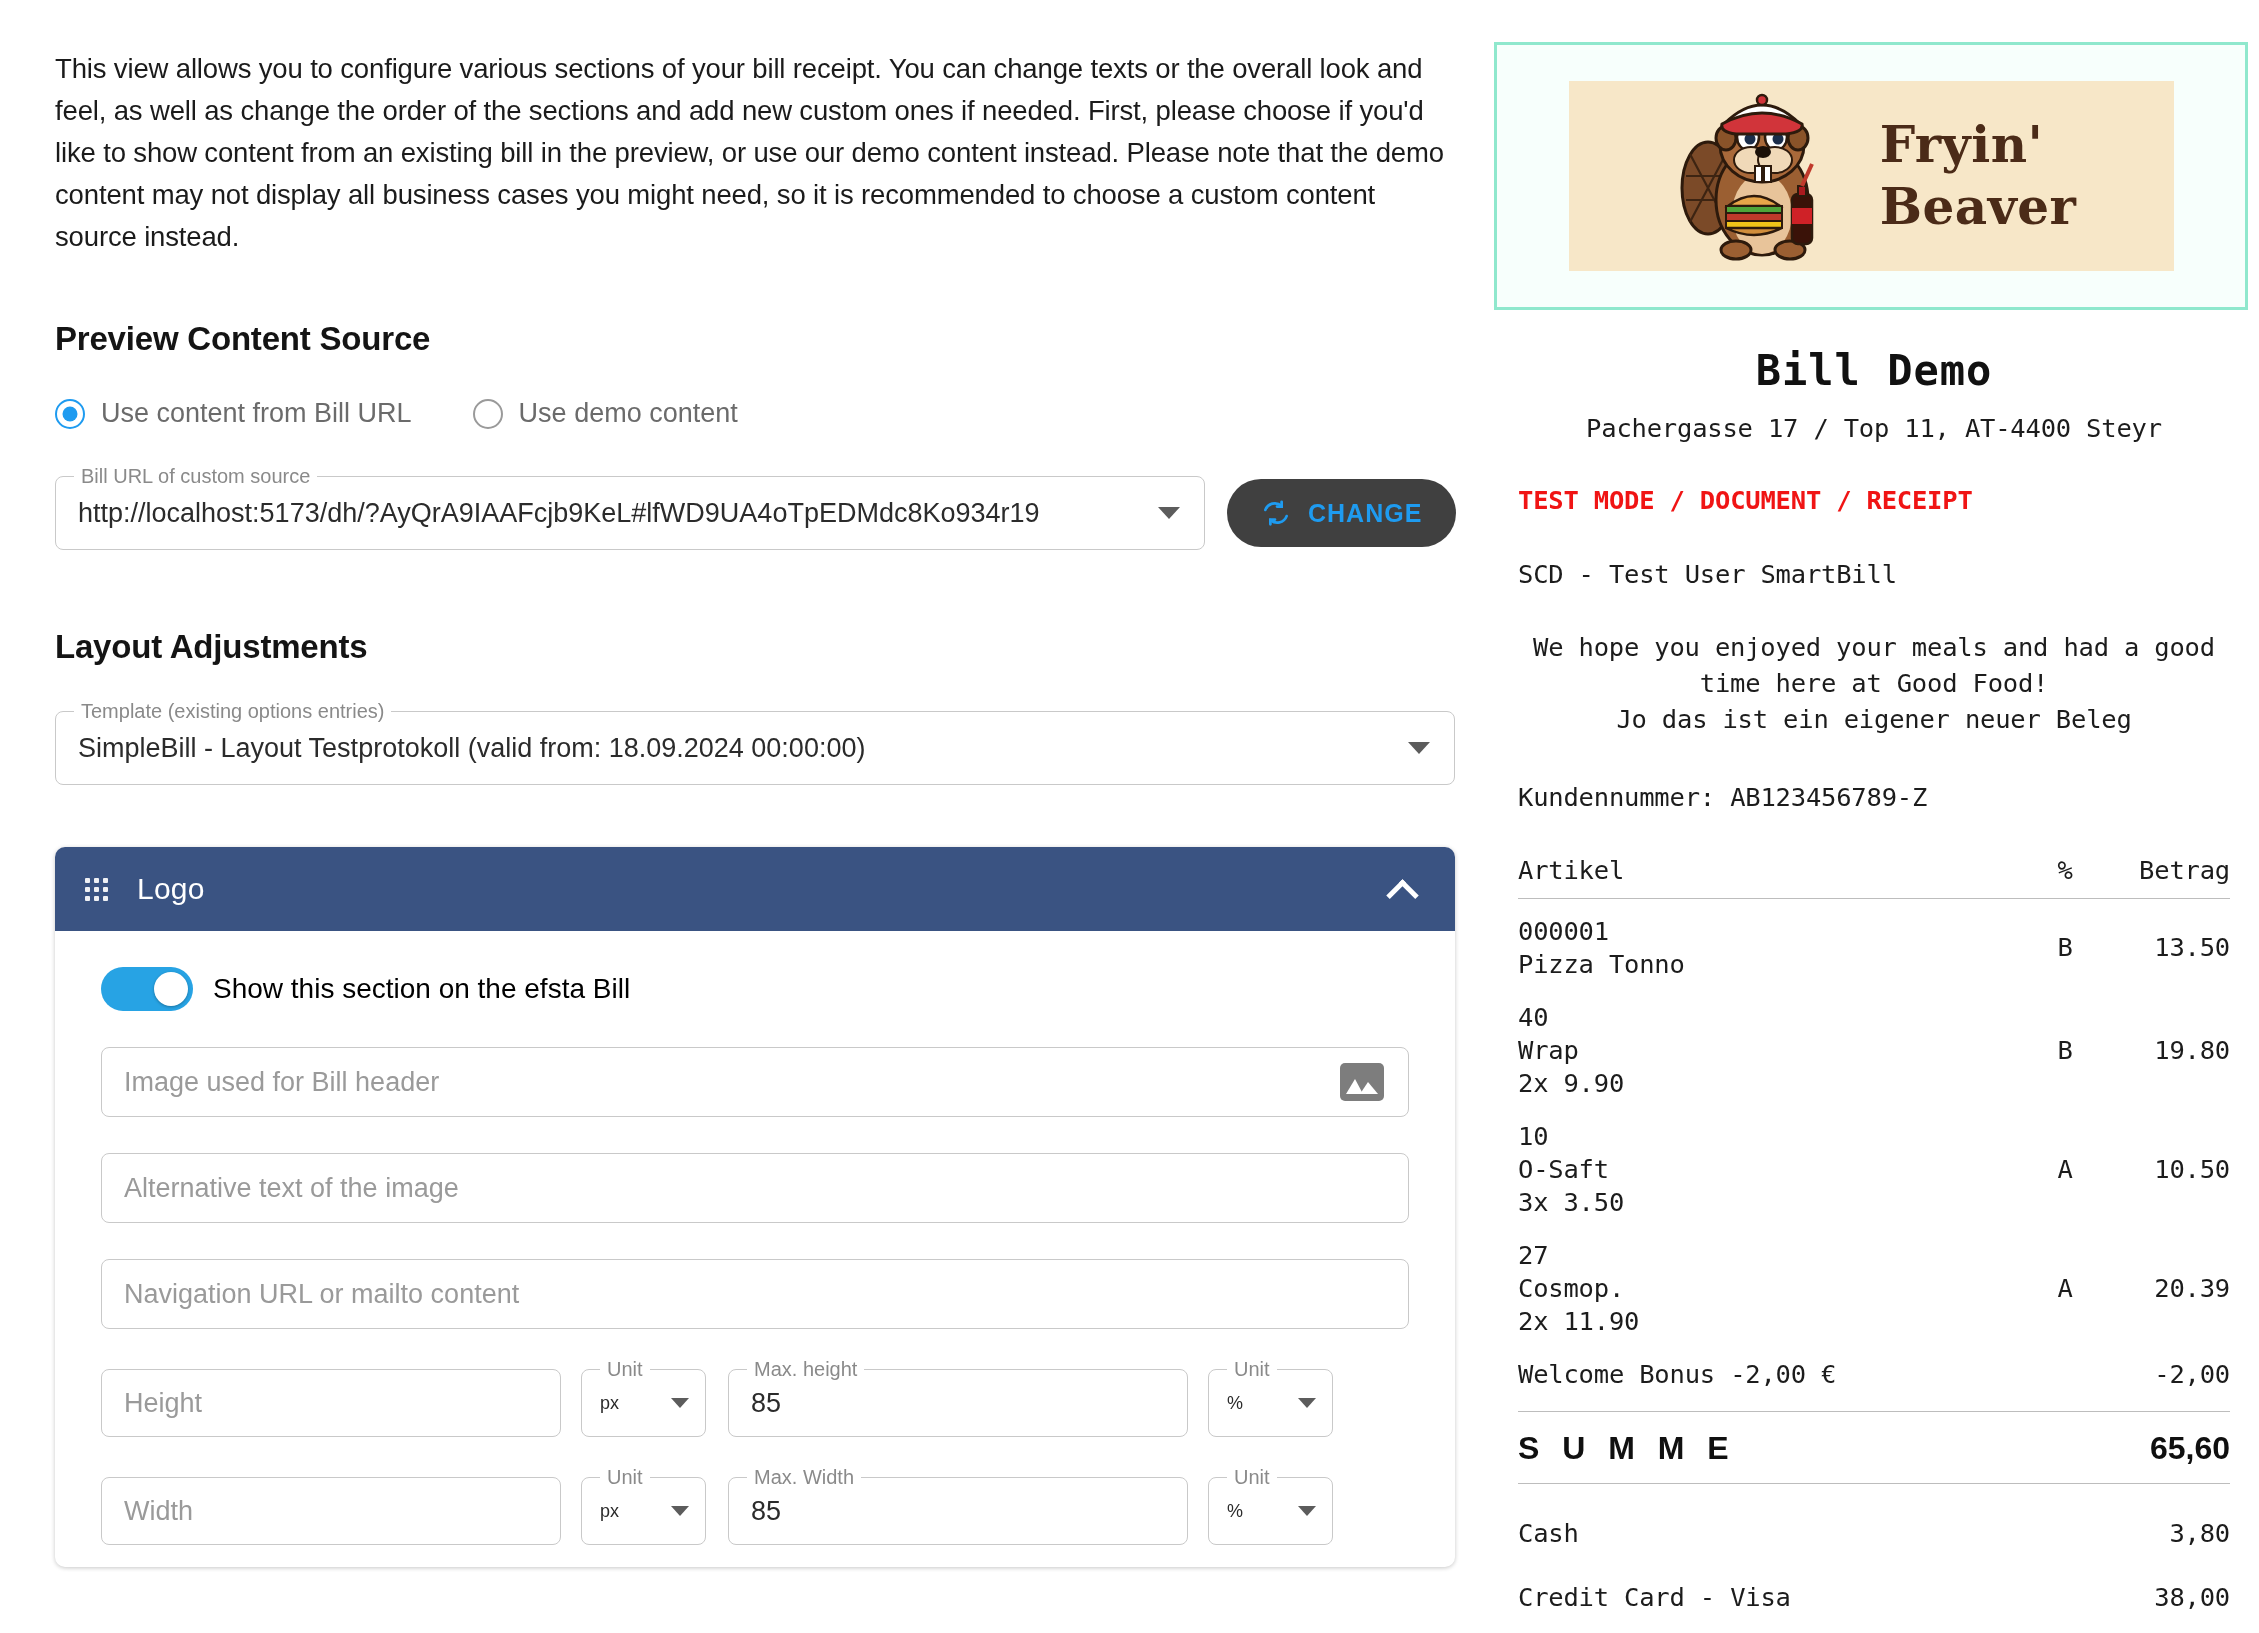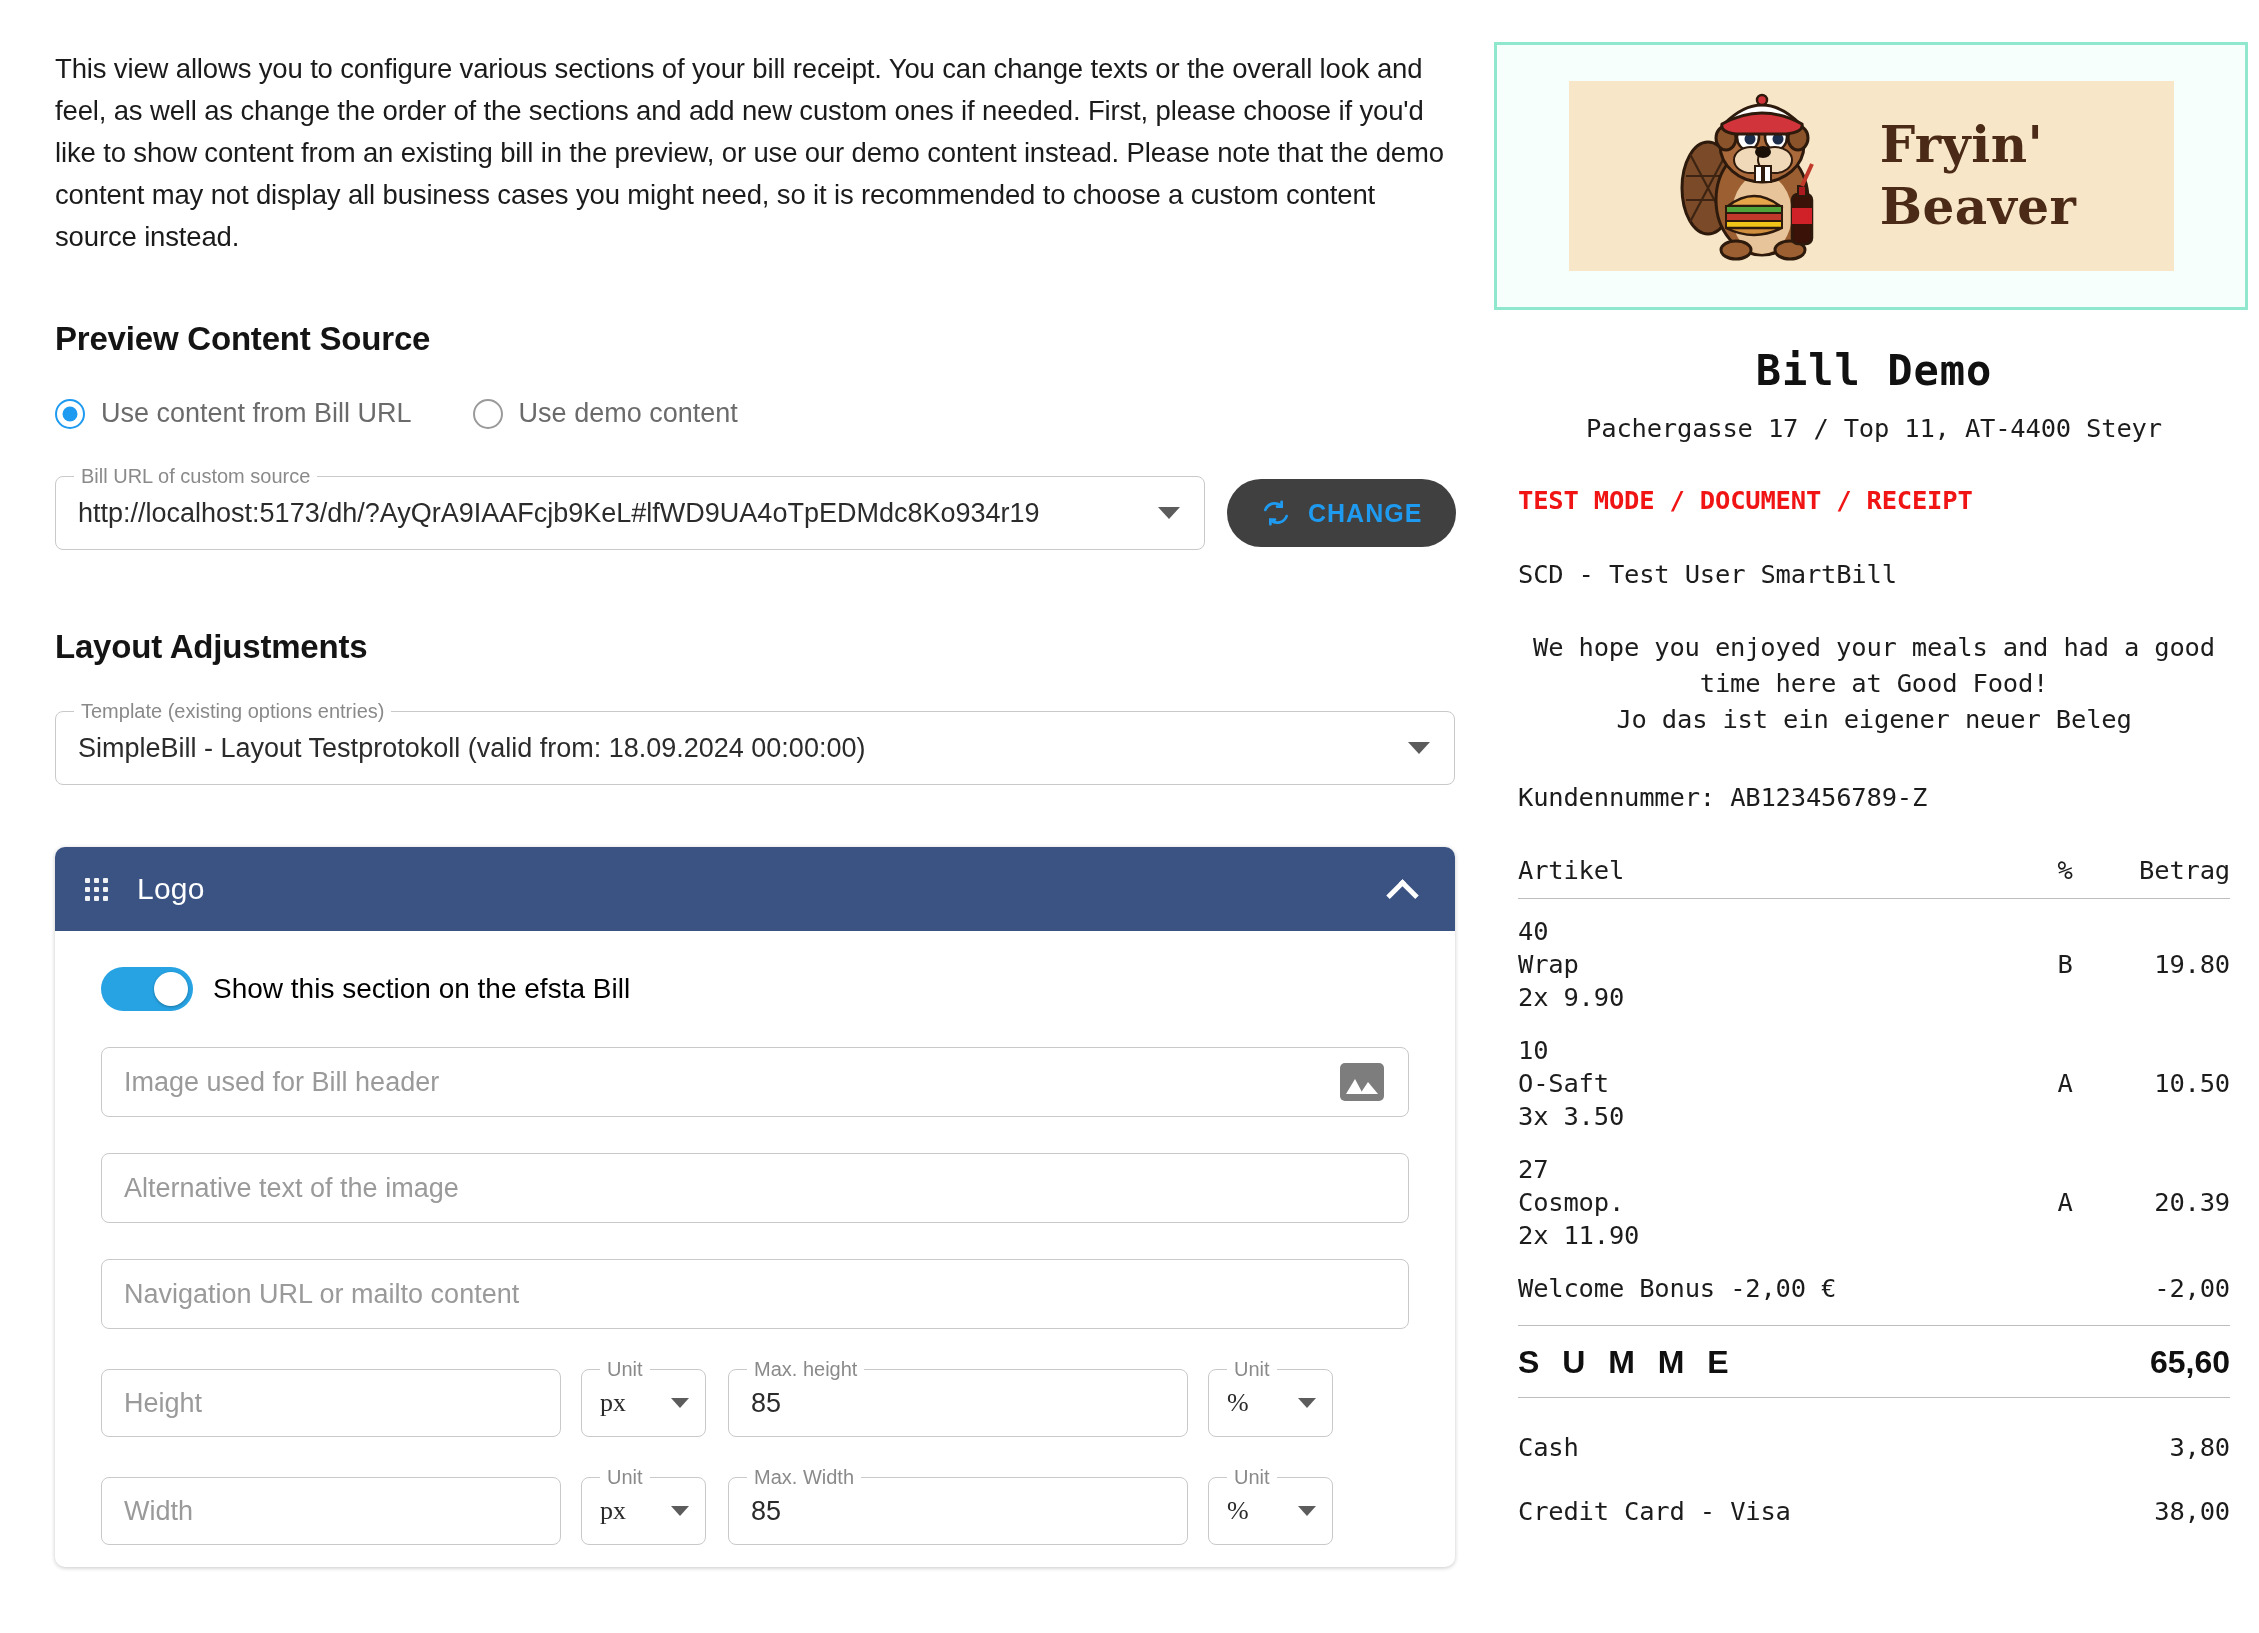--- a/index.html
+++ b/index.html
@@ -168,21 +168,21 @@
     width: 44px; height: 38px; border-radius: 5px;
     background: #7d7d7d; margin-right: 24px; flex: 0 0 auto;
     position: relative; overflow: hidden;
   }
   .img-ic svg { position: absolute; left: 6px; bottom: 7px; }
 
   .dim-row { display: flex; align-items: center; margin-top: 40px; }
   .dim-main { width: 460px; }
   .dim-unit { width: 125px; margin-left: 20px; }
   .dim-gap { width: 22px; }
-  .dim-unit .value { padding: 0 0 0 18px; font-size: 26px; font-family: Liberation Serif, serif; }
+  .dim-unit .value { padding: 0 0 0 18px; font-size: 18px; }
 
   
   .receipt-pane {
     position: absolute;
     left: 1494px; top: 42px;
     width: 754px; height: 1591px;
     background: #fff;
     font-family: "DejaVu Sans Mono", monospace;
   }
   .logo-box {
@@ -458,20 +458,28 @@
             <th>Artikel</th>
             <th class="c-tax">%</th>
             <th class="c-amt">Betrag</th>
           </tr>
         </thead>
         <tbody>
           <tr class="hdr-rule">
               <td colspan="3"></td>
             </tr>
 
+          <tr class="item">
+            <td>
+              <span class="sub">000001</span>
+              <span class="sub">Pizza Tonno</span>
+            </td>
+            <td class="c-tax">B</td>
+            <td class="c-amt">13.50</td>
+          </tr>
 
           <tr class="item">
             <td>
               <span class="sub">40</span>
               <span class="sub">Wrap</span>
               <span class="sub">2x 9.90</span>
             </td>
             <td class="c-tax">B</td>
             <td class="c-amt">19.80</td>
           </tr>

